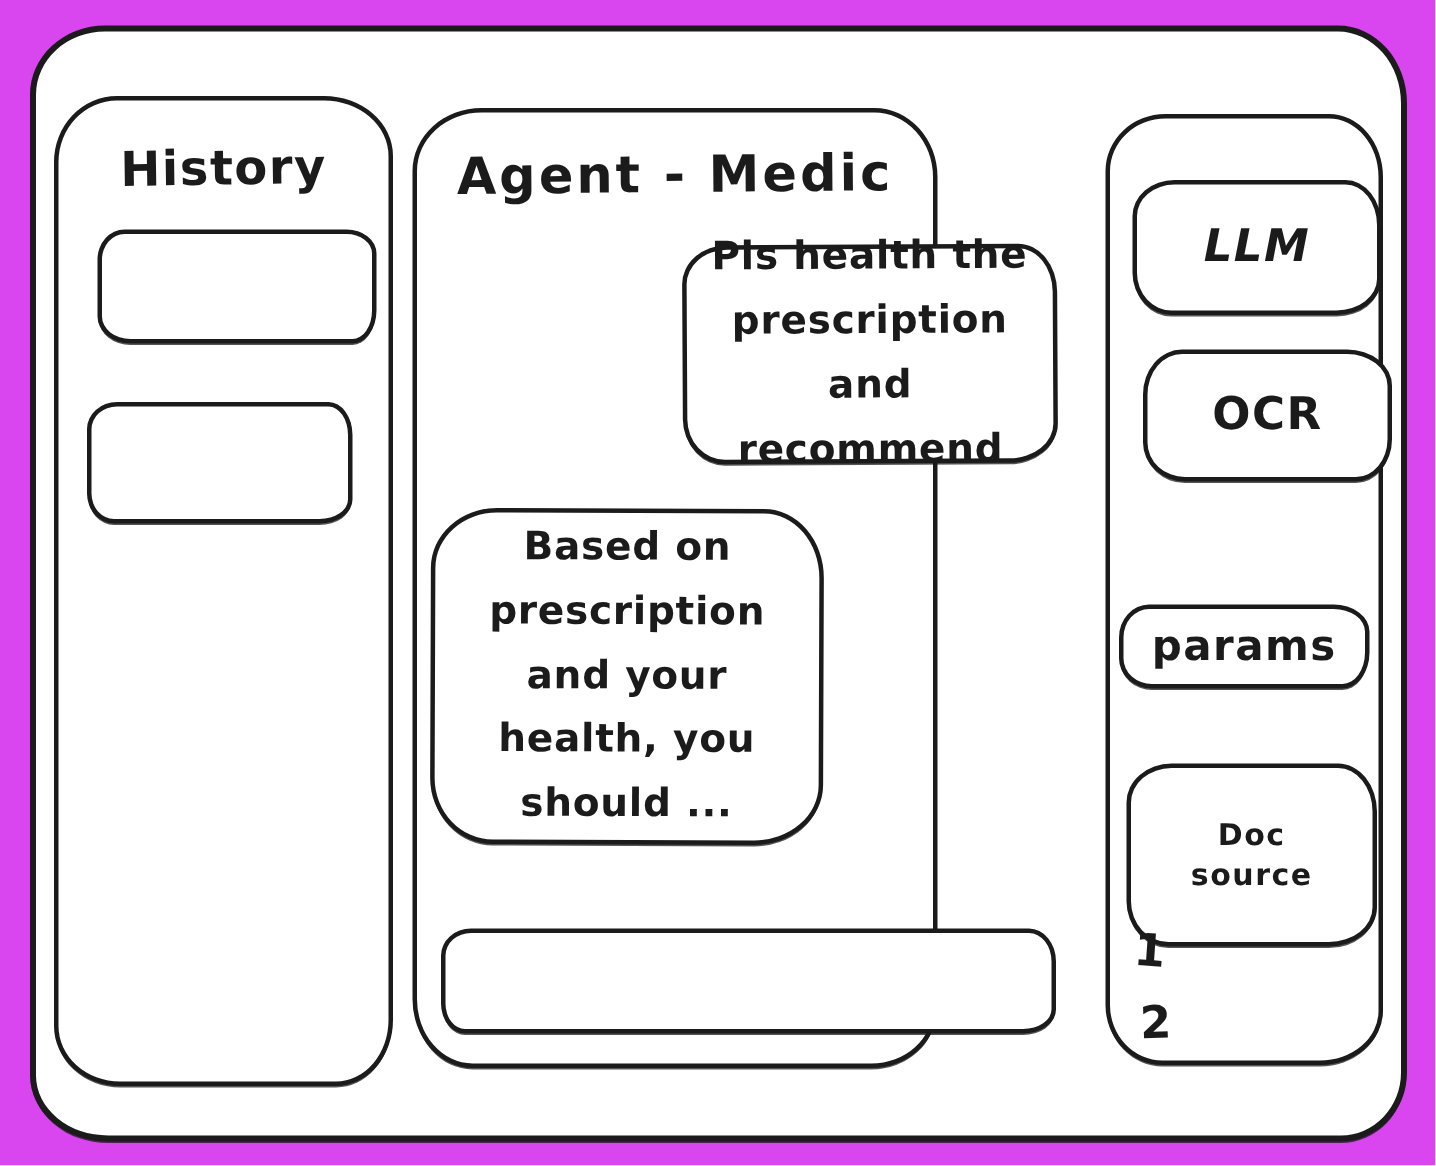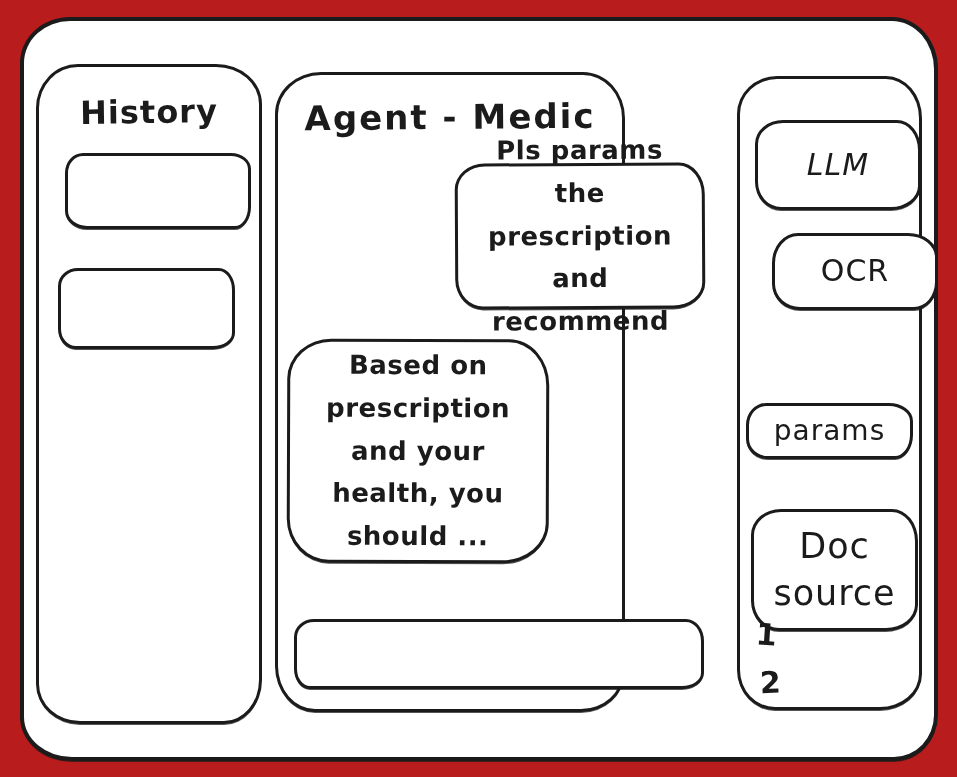--- a/index.html
+++ b/index.html
@@ -6,21 +6,21 @@
   html, body { background: #ffffff; }
   body {
     font-family: "DejaVu Sans", sans-serif;
     color: #1b1b1b;
     -webkit-font-smoothing: antialiased;
   }
   .canvas {
     position: relative;
     width: 957px;
     height: 777px;
-    background: #b91c1c;
+    background: #d946ef;
     overflow: hidden;
   }
   
   .sketch {
     position: absolute;
     background: #ffffff;
     border: 3px solid #1b1b1b;
     box-shadow: 0 2px 0 -1px rgba(27,27,27,0.75); 
   }
   .window-frame {
@@ -83,42 +83,42 @@
     cursor: text;
   }
   
   .tools-panel {
     left: 737px; top: 76px; width: 185px; height: 634px;
     border-radius: 40px 36px 42px 38px / 38px 42px 36px 40px;
   }
   .tool-button {
     display: flex; align-items: center; justify-content: center;
     text-align: center;
-    font-size: 30px; font-weight: 400; letter-spacing: 1px;
+    font-size: 30px; font-weight: 700; letter-spacing: 1px;
     line-height: 1.35;
     cursor: pointer;
   }
   .llm-button {
     left: 15px; top: 41px; width: 166px; height: 90px;
     border-radius: 28px 24px 30px 26px / 24px 30px 24px 28px;
     font-style: italic;
   }
   .ocr-button {
-    left: 32px; top: 154px; width: 166px; height: 77px;
+    left: 22px; top: 154px; width: 166px; height: 88px;
     border-radius: 26px 30px 24px 28px / 30px 24px 28px 26px;
   }
   .params-button {
     left: 6px; top: 324px; width: 167px; height: 56px;
     font-size: 28px;
     border-radius: 20px 24px 18px 22px / 22px 18px 24px 20px;
   }
   .doc-source-button {
     left: 11px; top: 430px; width: 167px; height: 122px;
     padding: 0 24px;
-    font-size: 35px;
+    font-size: 20px;
     border-radius: 30px 26px 32px 28px / 26px 32px 26px 30px;
   }
   .doc-item {
     position: absolute;
     font-size: 30px; font-weight: 700;
     cursor: pointer;
     background: transparent;
   }
   .doc-item-1 { left: 16px; top: 538px; transform: rotate(4deg); }
   .doc-item-2 { left: 20px; top: 586px; transform: rotate(-2deg); }
@@ -133,21 +133,21 @@
   <div class="sketch history-panel">
     <div class="history-title">History</div>
     <div class="sketch history-item-1"></div>
     <div class="sketch history-item-2"></div>
   </div>
 
   <div class="sketch chat-panel">
     <div class="chat-title">Agent - Medic</div>
 
     <div class="sketch bubble user-bubble">
-      <span>Pls params the prescription and recommend</span>
+      <span>Pls health the prescription and recommend</span>
     </div>
 
     <div class="sketch bubble agent-bubble">
       <span>Based on prescription and your health, you should ...</span>
     </div>
 
     <div class="sketch message-input"></div>
   </div>
 
   <div class="sketch tools-panel">

